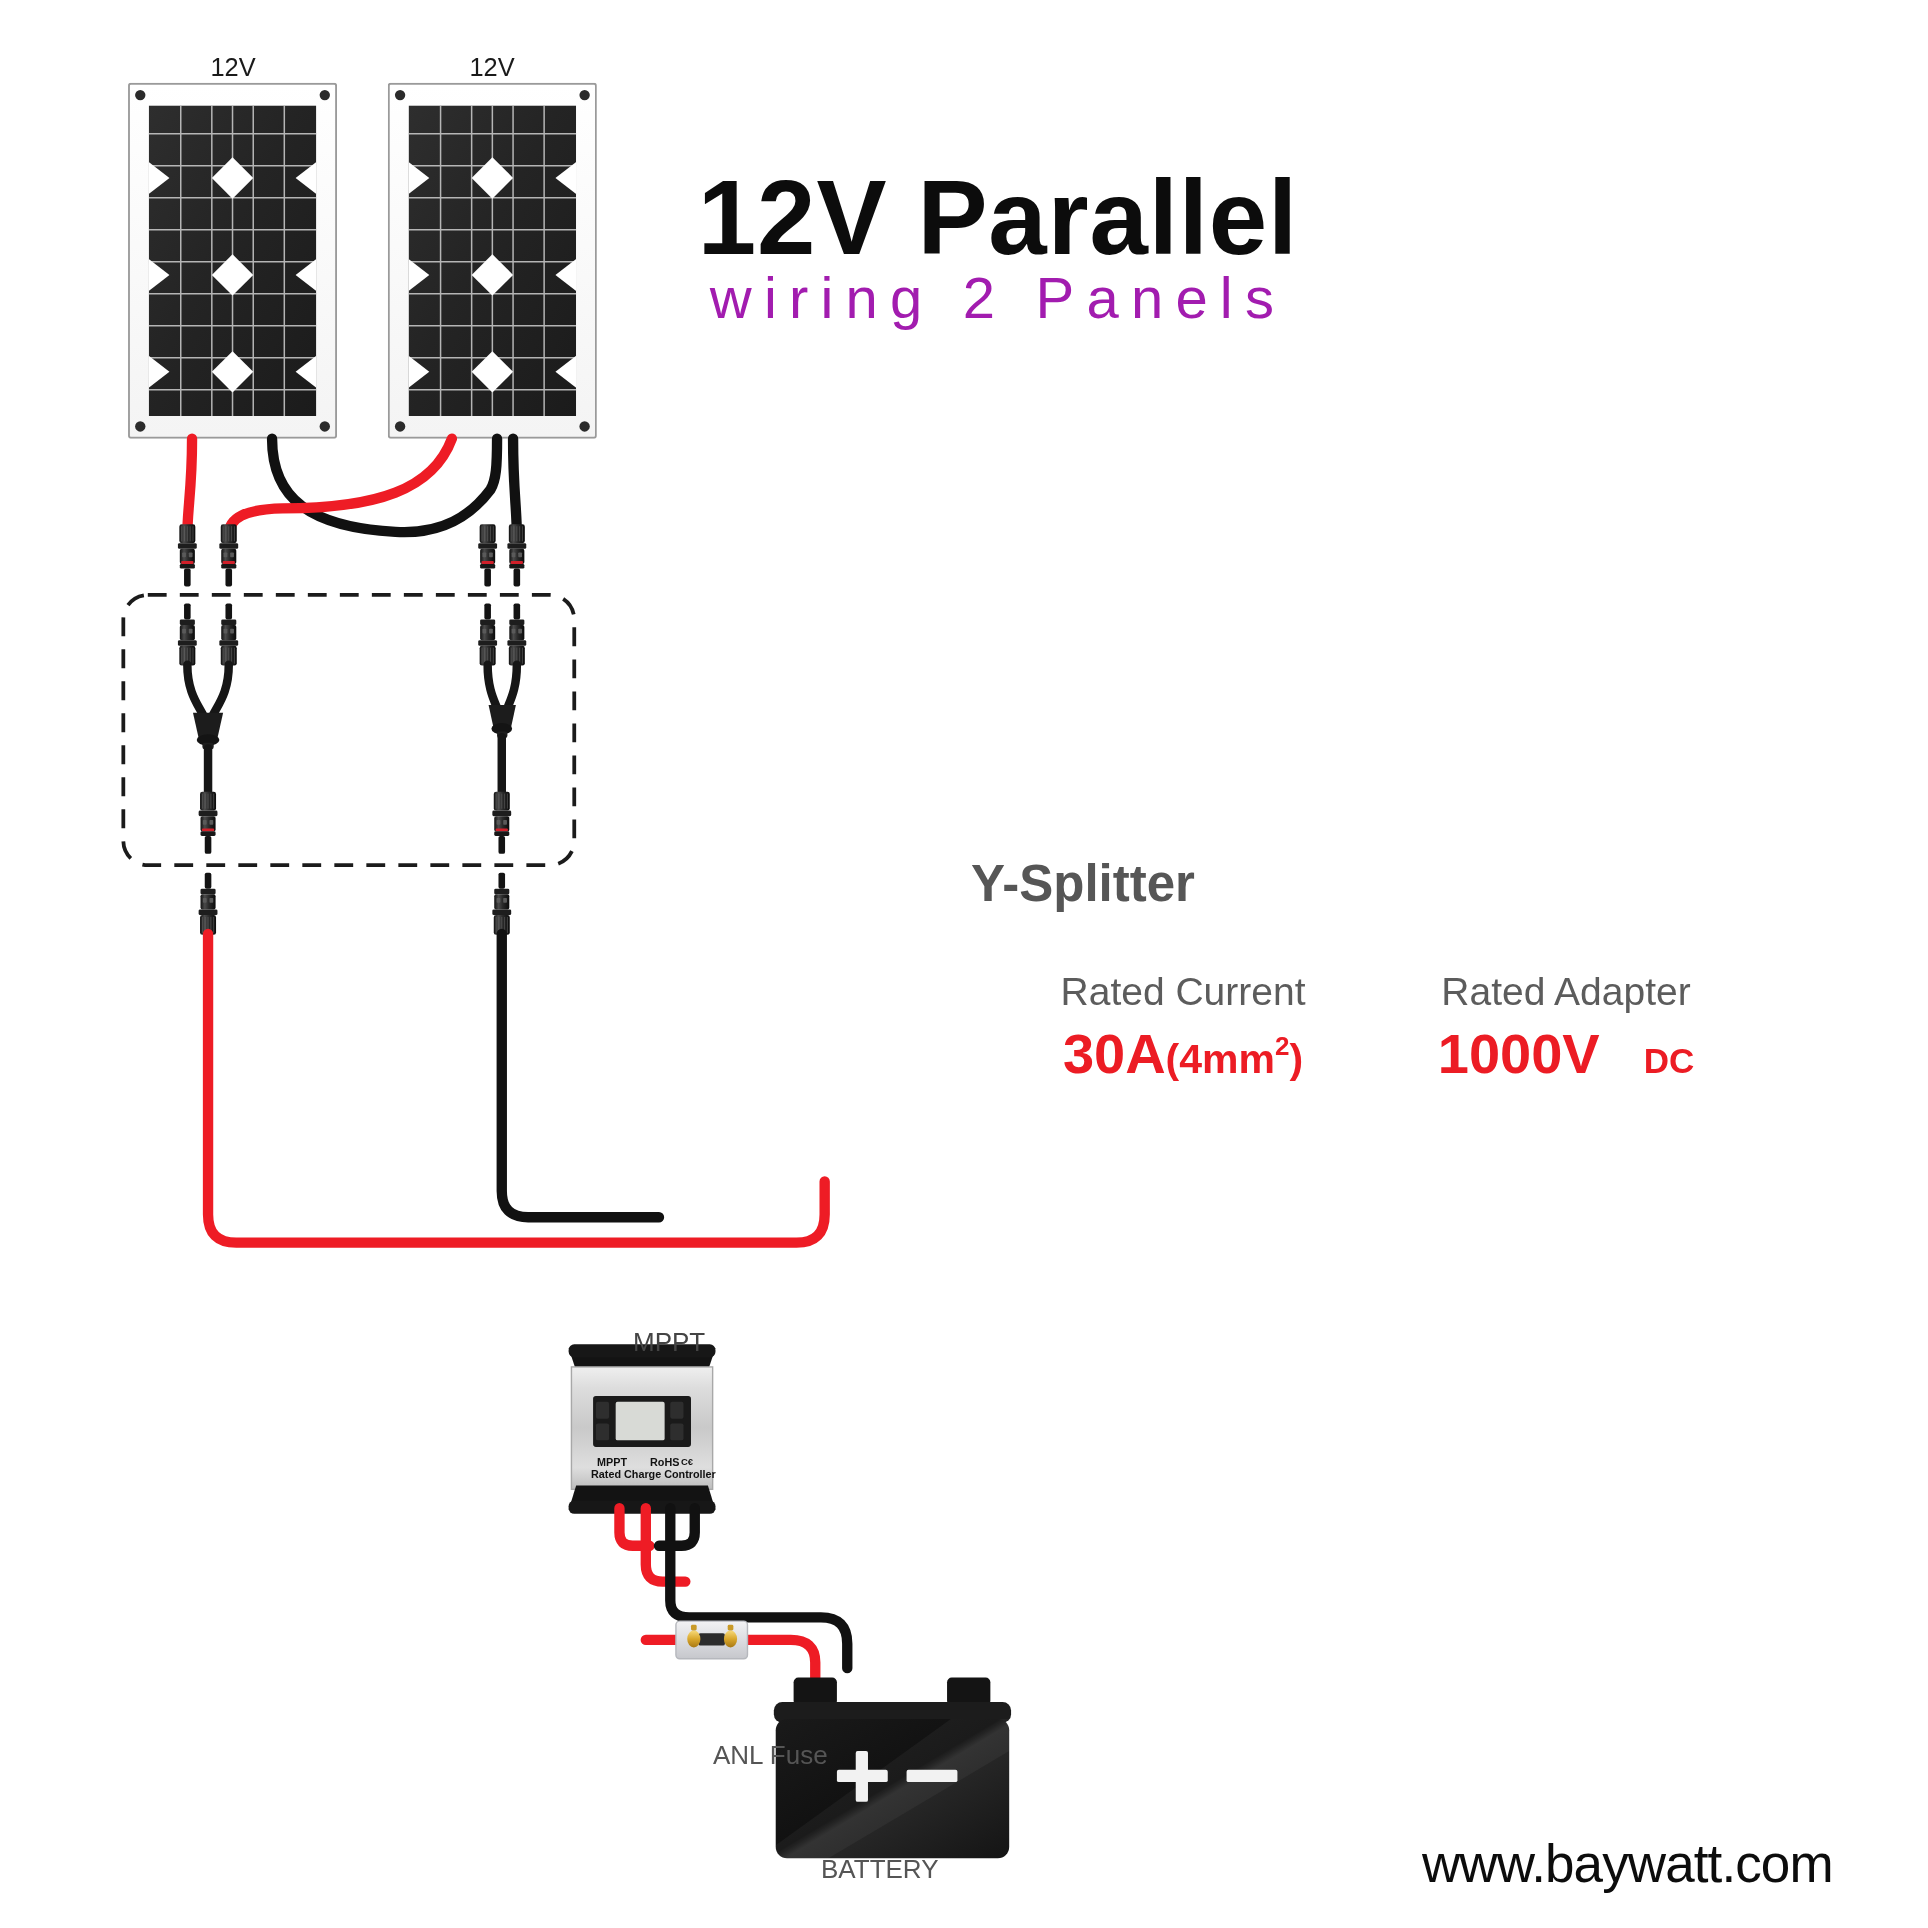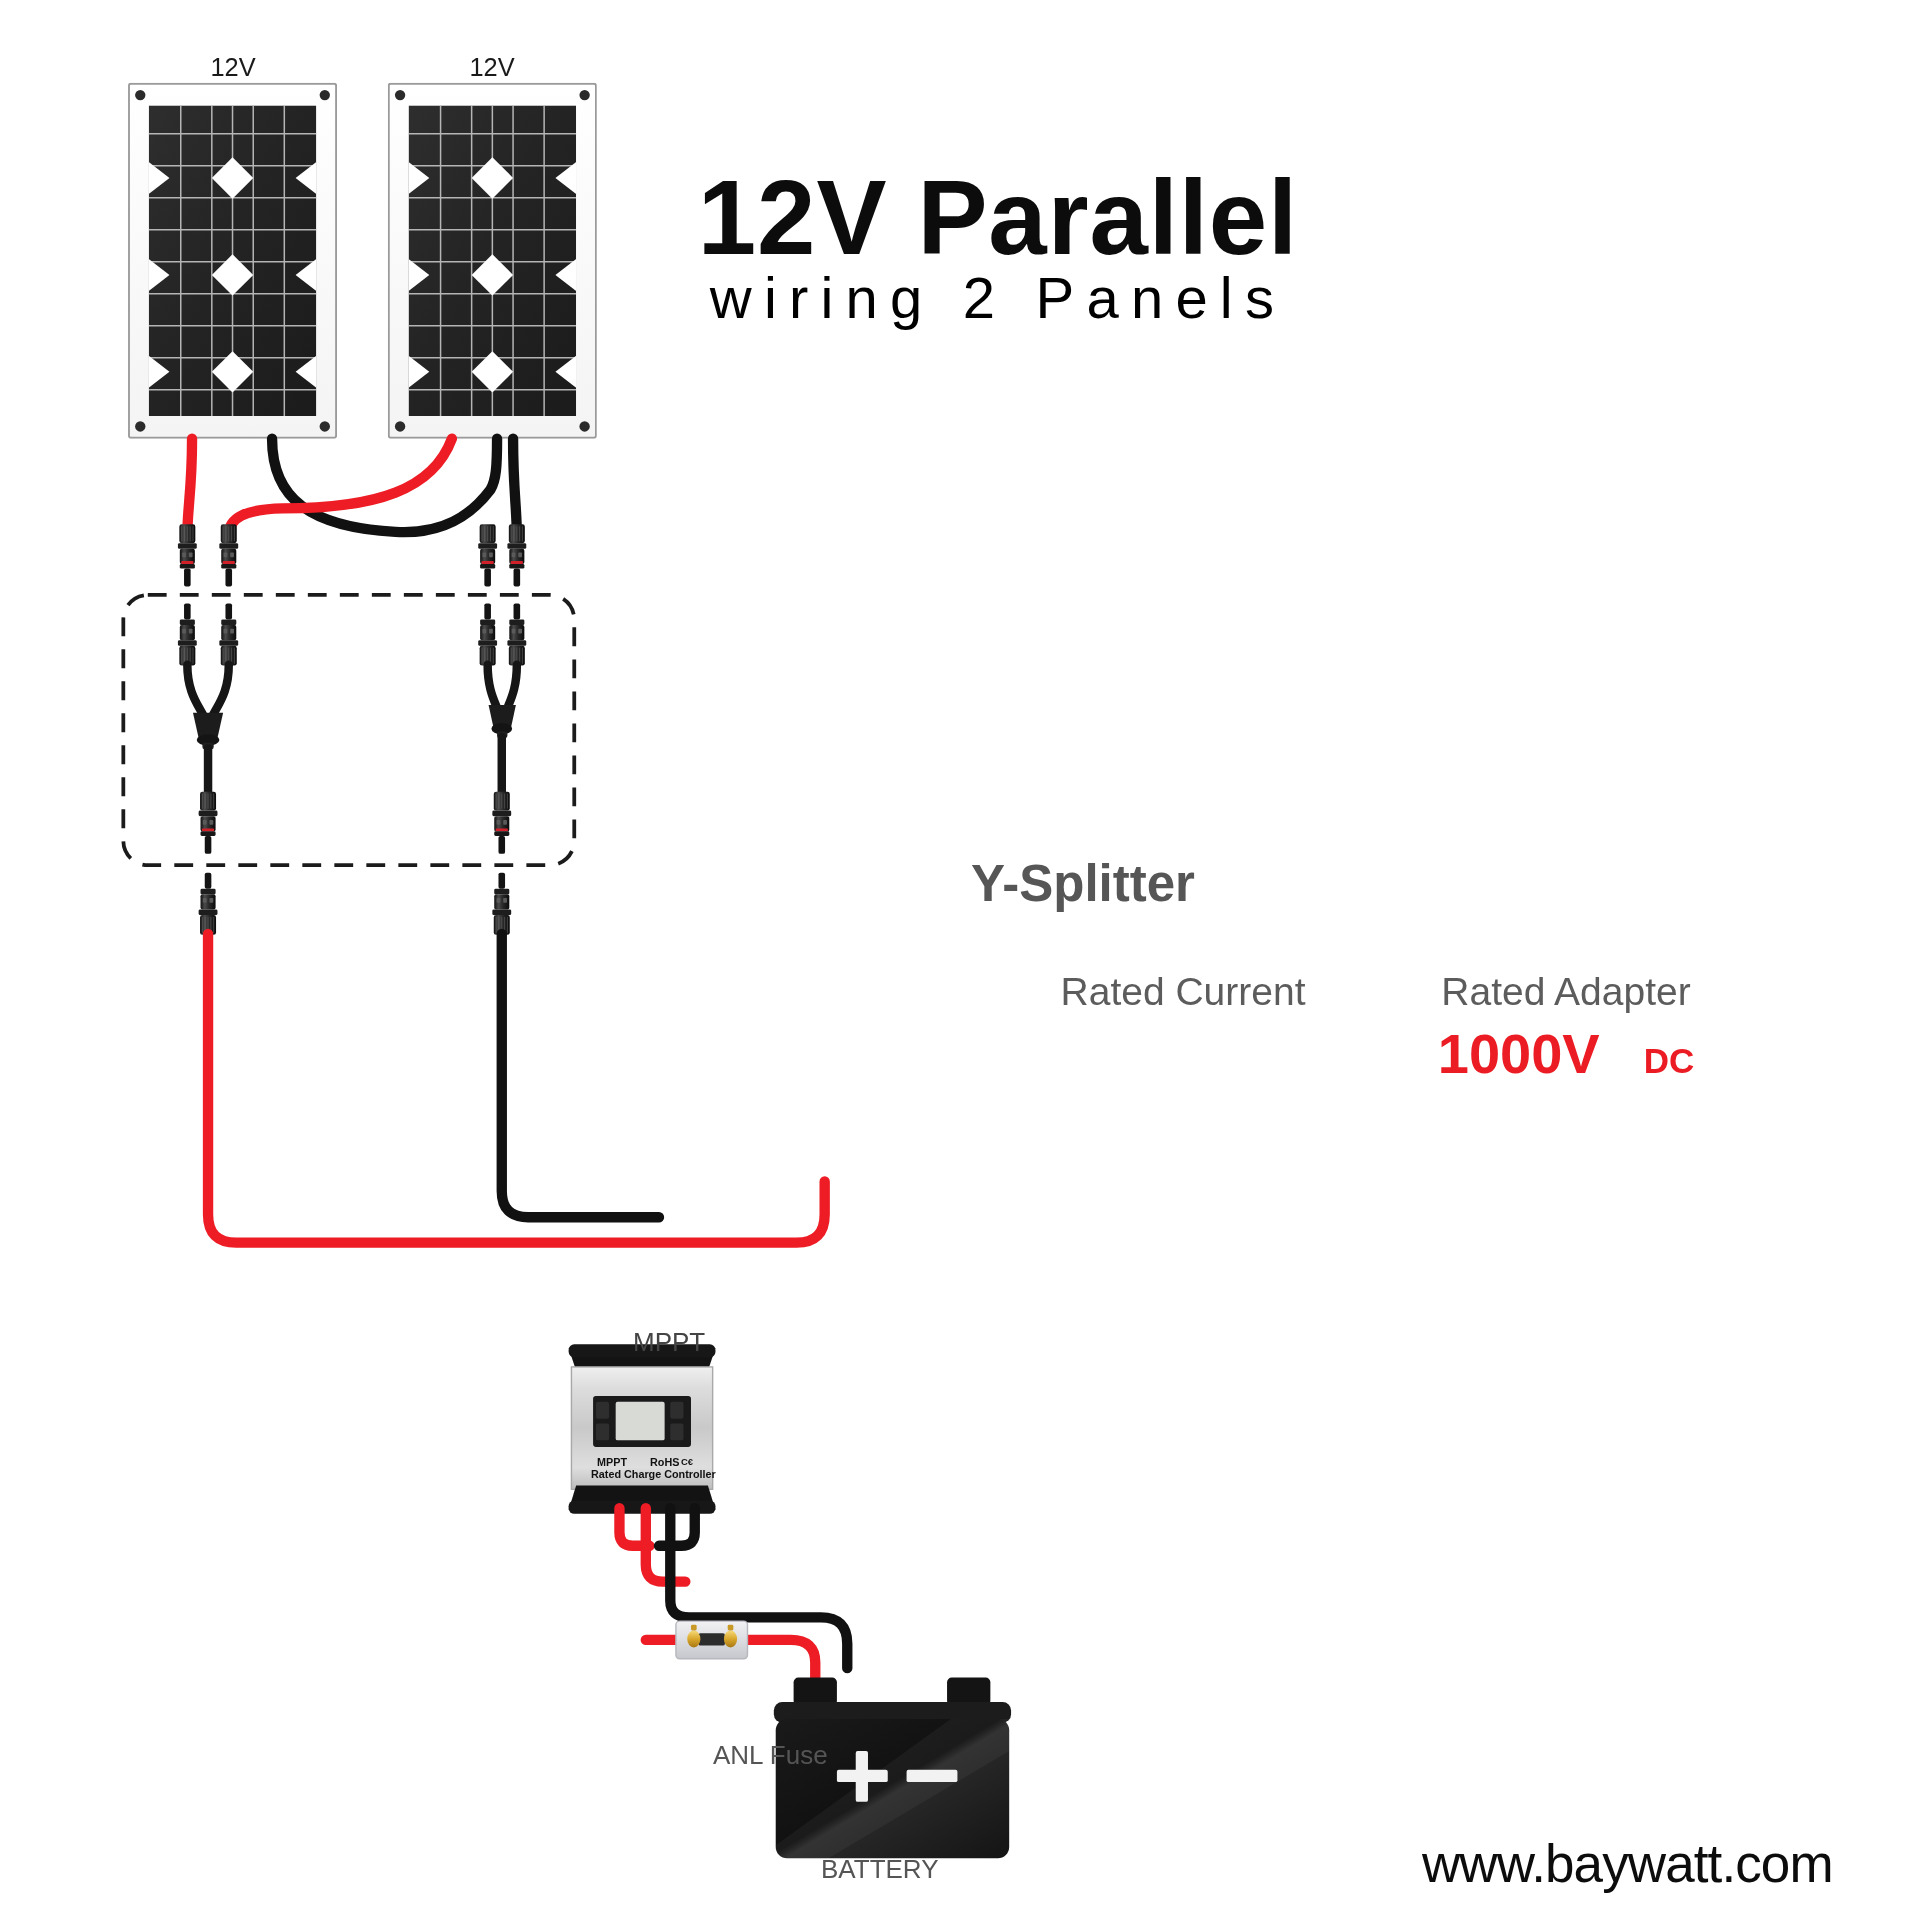--- a/index.html
+++ b/index.html
@@ -10,21 +10,21 @@
 
   .txt{position:absolute;white-space:nowrap;}
 
   
   #title-main{
     left:998px;top:218px;transform:translate(-50%,-50%);
     font-size:105px;font-weight:700;letter-spacing:0.9px;color:#0c0c0c;
   }
   #title-sub{
     left:998px;top:297px;transform:translate(-50%,-50%);
-    font-size:58px;font-weight:400;letter-spacing:12.2px;color:#000000;
+    font-size:58px;font-weight:400;letter-spacing:12.2px;color:#a21caf;
   }
 
   
   .panel-label{font-size:25.4px;font-weight:400;color:#1a1a1a;
                transform:translate(-50%,-50%);}
 
   
   #mc4-l1{left:1083px;top:815px;transform:translate(-50%,-50%);
           font-size:51px;font-weight:700;color:#565656;}
   #mc4-l2{left:1083px;top:883px;transform:translate(-50%,-50%);
@@ -311,20 +311,23 @@
   <div class="txt" id="title-sub">wiring 2 Panels</div>
 
   <div class="txt panel-label" style="left:233px;top:67px;">12V</div>
   <div class="txt panel-label" style="left:492px;top:67px;">12V</div>
 
   <div class="txt" id="mc4-l2">Y-Splitter</div>
 
   <div class="txt" id="rc-label">Rated Current</div>
   <div class="txt" id="rv-label">Rated Adapter</div>
 
+  <div class="txt" id="rc-value">
+    <span class="big">30A</span><span class="paren">(</span><span class="paren">4mm</span><span class="sup">2</span><span class="paren">)</span>
+  </div>
 
   <div class="txt" id="rv-value">
     <span>1000V</span><span class="dc">DC</span>
   </div>
 
   <div class="txt" id="mppt-label">MPPT</div>
 
   <div class="silk" style="left:597px;top:1456px;">MPPT</div>
   <div class="silk" style="left:650px;top:1456px;">RoHS</div>
   <div class="silk" style="left:681px;top:1456px;font-size:9.4px;">C€</div>

